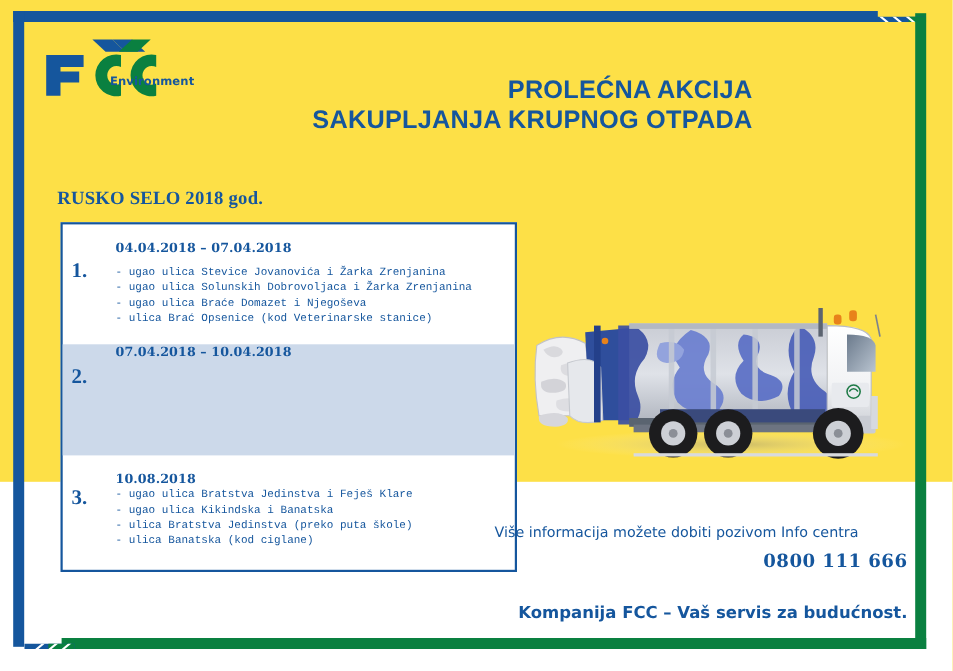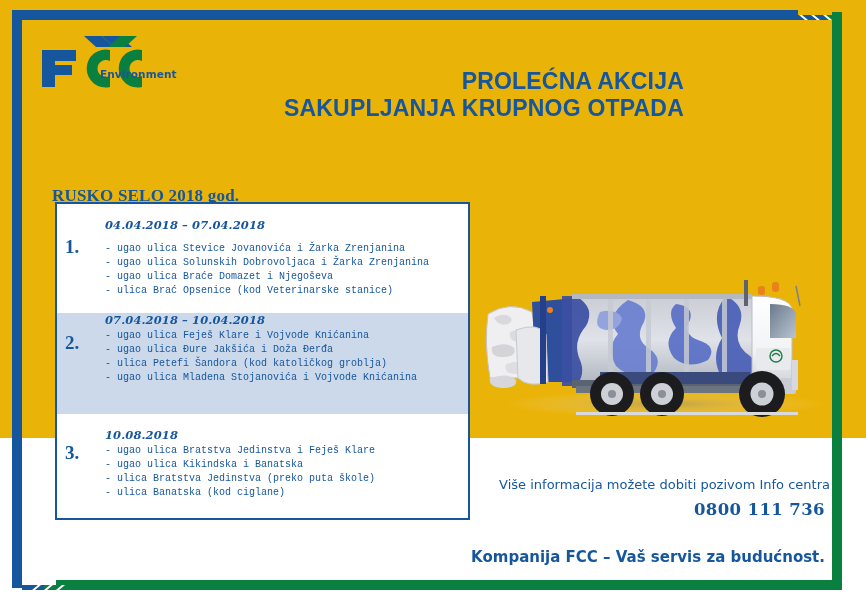--- a/index.html
+++ b/index.html
@@ -6,21 +6,21 @@
   body{
     width:866px;height:610px;
     background:#ffffff;
     font-family:"DejaVu Sans", sans-serif;
     overflow:hidden;
     position:relative;
   }
   
   #poster{
     position:absolute;left:0;top:0;width:866px;height:438px;
-    background:#eab308;
+    background:#fde047;
   }
   .frame-blue-left{
     position:absolute;left:12px;top:10px;width:10px;height:578px;
     background:#15569d;
   }
   .frame-blue-top{
     position:absolute;left:12px;top:10px;width:786px;height:10px;
     background:#15569d;
   }
   .frame-green-right{
@@ -52,21 +52,21 @@
   }
   
   .title{
     position:absolute;left:184px;top:68px;width:500px;
     text-align:right;color:#15569d;
     font-family:"Liberation Sans", sans-serif;
     font-weight:bold;font-size:23px;line-height:27px;
     letter-spacing:.2px;
   }
   .subtitle{
-    position:absolute;left:52px;top:186px;
+    position:absolute;left:52px;top:170px;
     color:#15569d;font-weight:bold;font-size:17px;
     font-family:"Liberation Serif", serif;
     letter-spacing:.2px;
   }
   
   .sched{
     position:absolute;left:55px;top:202px;width:415px;height:318px;
     border:2px solid #15569d;background:#ffffff;
     box-sizing:border-box;
   }
@@ -75,35 +75,34 @@
   .blk-num{
     position:absolute;left:8px;
     color:#15569d;font-weight:bold;font-size:19px;
     font-family:"Liberation Serif", serif;
   }
   .blk-body{margin-left:48px;padding-right:6px;}
   .blk-date{
     color:#15569d;font-weight:bold;font-size:11.5px;
     font-family:"DejaVu Serif", serif;
     letter-spacing:.1px;
-    font-style:italic;
   }
   .blk-list{list-style:none;margin:0;padding:0;}
   .blk-list li{
     color:#15569d;font-size:10px;line-height:14px;
     font-family:Liberation Mono, monospace;
     white-space:nowrap;
   }
   
   .truck{
     position:absolute;left:480px;top:252px;width:350px;height:185px;
   }
   .info-line{
     position:absolute;left:400px;top:477px;width:430px;
-    text-align:right;color:#15569d;font-size:13px;
+    text-align:center;color:#15569d;font-size:13px;
     font-family:"DejaVu Sans", sans-serif;
   }
   .phone{
     position:absolute;left:400px;top:500px;width:425px;
     text-align:right;color:#15569d;font-size:16.5px;font-weight:bold;
     font-family:"DejaVu Serif", serif;letter-spacing:.4px;
   }
   .tagline{
     position:absolute;left:330px;top:548px;width:495px;
     text-align:right;color:#15569d;font-size:15px;font-weight:bold;
@@ -175,26 +174,20 @@
             <li>- ugao ulica Braće Domazet i Njegoševa</li>
             <li>- ulica Brać Opsenice (kod Veterinarske stanice)</li>
           </ul>
         </div>
       </div>
       <div class="block alt" style="position: absolute; left: 0px; top: 109px; width: 100%; height: 101px;"></div>
       <div class="blk-num" style="top: 128px;">2.</div>
       <div style="position: absolute; left: 0px; top: 109px; width: 100%;">
         <div class="blk-body">
           <div class="blk-date">07.04.2018 – 10.04.2018</div>
-          <ul class="blk-list" style="margin-top: 2px;">
-            <li>- ugao ulica Feješ Klare i Vojvode Knićanina</li>
-            <li>- ugao ulica Đure Jakšića i Doža Đerđa</li>
-            <li>- ulica Petefi Šandora (kod katoličkog groblja)</li>
-            <li>- ugao ulica Mladena Stojanovića i Vojvode Knićanina</li>
-          </ul>
         </div>
       </div>
       <div class="blk-num" style="top: 238px;">3.</div>
       <div style="position: absolute; left: 0px; top: 224px; width: 100%;">
         <div class="blk-body">
           <div class="blk-date">10.08.2018</div>
           <ul class="blk-list" style="margin-top: 2px;">
             <li>-  ugao ulica Bratstva Jedinstva i Feješ Klare</li>
             <li>-  ugao ulica Kikindska i Banatska</li>
             <li>-  ulica Bratstva Jedinstva (preko puta škole)</li>
@@ -286,16 +279,16 @@
         <circle cx="182" cy="142" r="4" fill="#8b8f97"></circle>
         <circle cx="282" cy="142" r="23" fill="#1c1c1e"></circle>
         <circle cx="282" cy="142" r="11.5" fill="#cdd0d6"></circle>
         <circle cx="282" cy="142" r="4" fill="#8b8f97"></circle>
       </g>
       <rect x="96" y="160" width="222" height="3" fill="#d8dade"></rect>
     </svg>
   </div>
 
   <div class="info-line">Više informacija možete dobiti pozivom Info centra</div>
-  <div class="phone">0800 111 736</div>
+  <div class="phone">0800 111 666</div>
   <div class="tagline">Kompanija FCC – Vaš servis za budućnost.</div>
 
 </div>
 
 </body></html>

